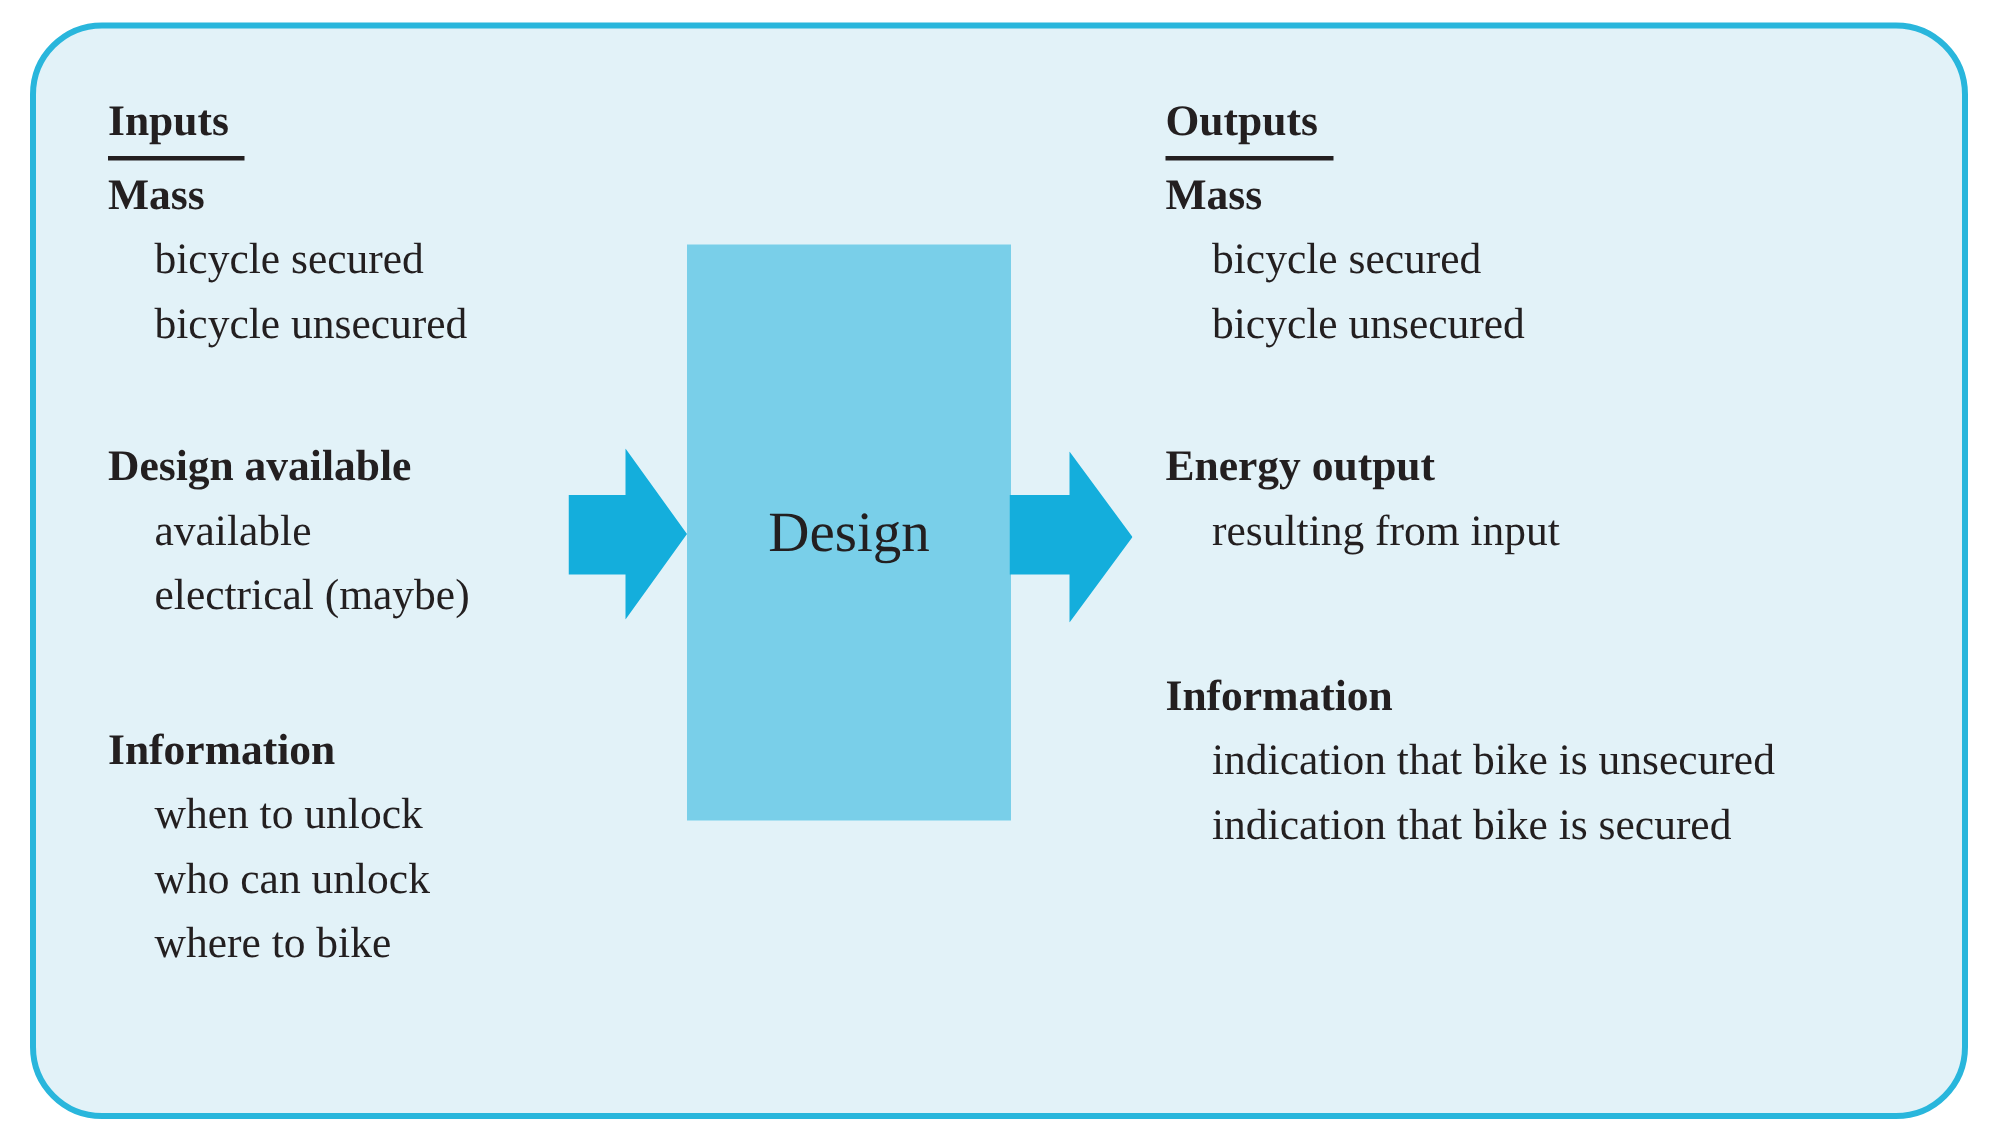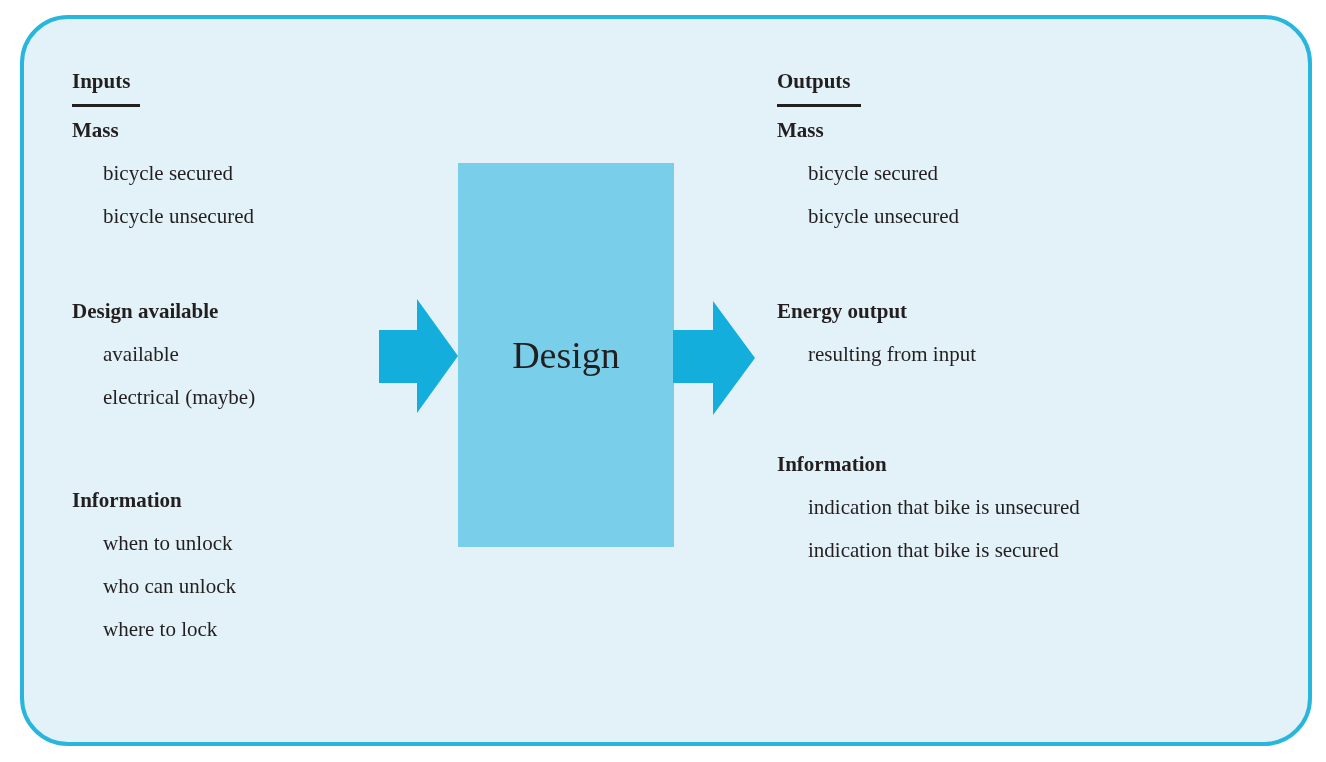--- a/index.html
+++ b/index.html
@@ -19,21 +19,21 @@
     overflow:hidden;
   }
   .panel{
     position:absolute;
     left:20px;top:15px;
     width:1284px;height:723px;
     background:var(--panel-background);
     border:4px solid var(--panel-border);
     border-radius:48px;
   }
-  .col{position:absolute;font-size:21px;line-height:43px;}
+  .col{position:absolute;font-size:29px;line-height:43px;}
   .col .line{white-space:nowrap;}
   .title{
     font-weight:bold;
     display:inline-block;
     border-bottom:3px solid currentColor;
     padding:0 10px 1px 0;
     margin-bottom:2px;
   }
   .heading{font-weight:bold;}
   .item{padding-left:31px;}
@@ -69,21 +69,21 @@
     </div>
     <div class="group" style="top:290px;">
       <div class="line heading">Design available</div>
       <div class="line item">available</div>
       <div class="line item">electrical (maybe)</div>
     </div>
     <div class="group" style="top:479px;">
       <div class="line heading">Information</div>
       <div class="line item">when to unlock</div>
       <div class="line item">who can unlock</div>
-      <div class="line item">where to lock</div>
+      <div class="line item">where to bike</div>
     </div>
   </div>
 
   <div class="arrow" style="left:379px;top:299px;">
     <svg width="79" height="114" viewBox="0 0 79 114" aria-hidden="true">
       <polygon points="0,31 38,31 38,0 79,57 38,114 38,84 0,84"></polygon>
     </svg>
   </div>
 
   <div class="process-box">

